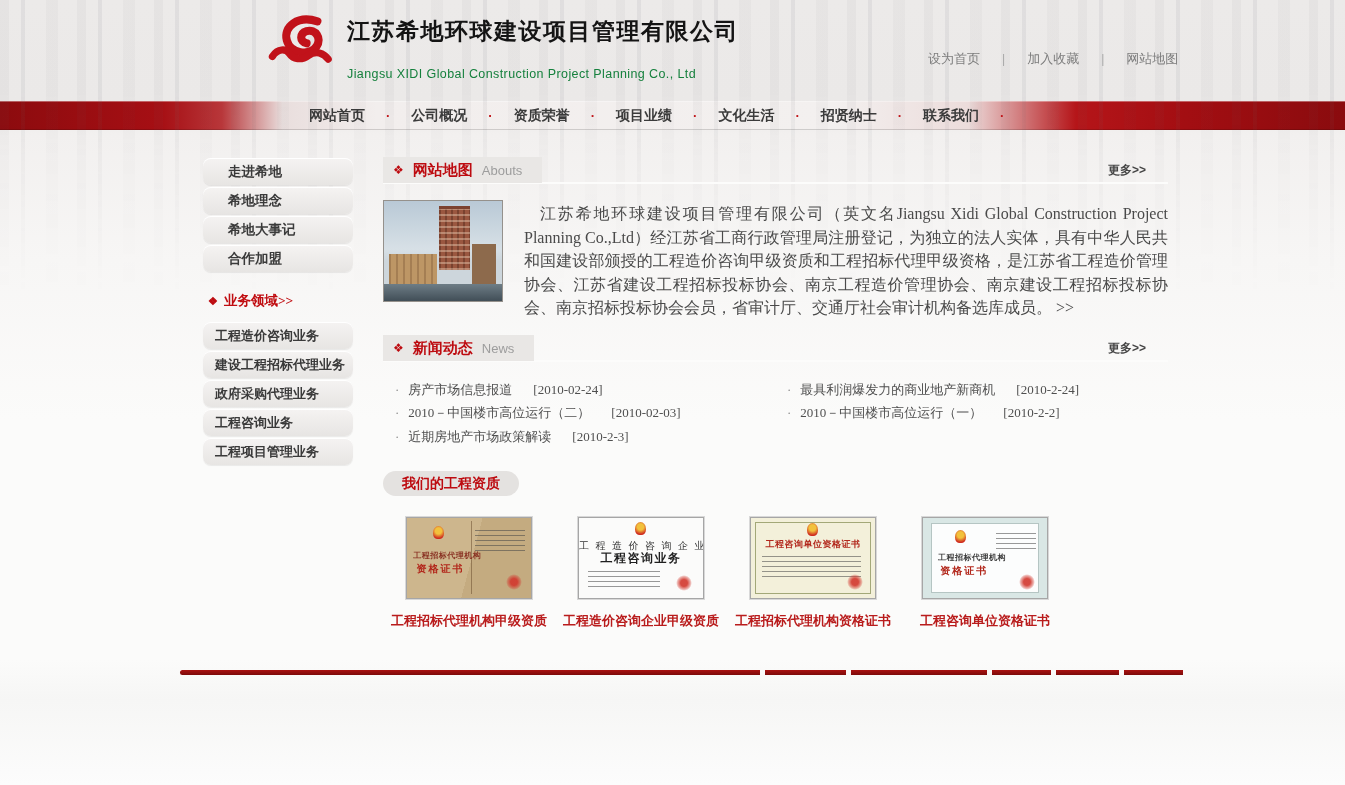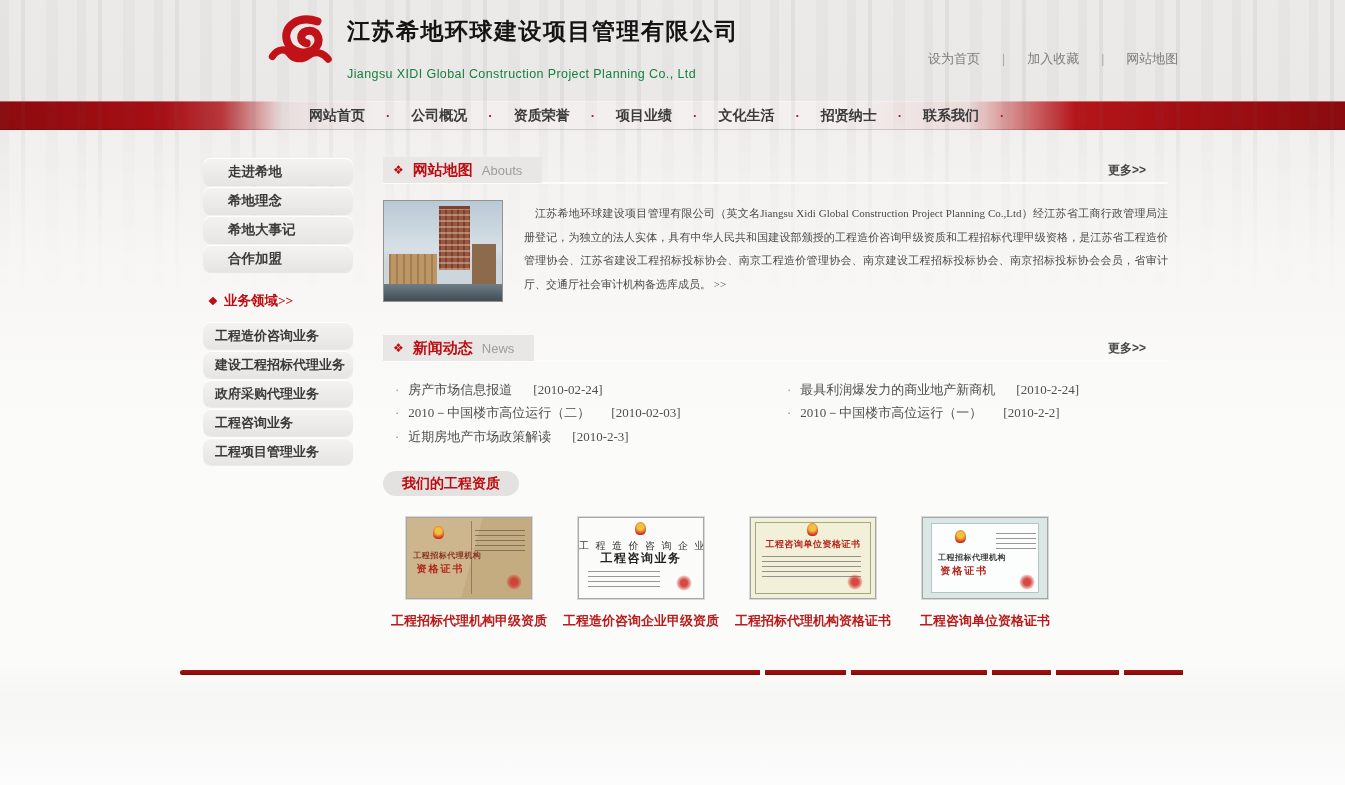--- a/index.html
+++ b/index.html
@@ -63,21 +63,21 @@
   .photo { width:120px; height:102px; border:1px solid #95918c; position:relative; overflow:hidden; flex:none;
     background:linear-gradient(#b9c9d6 0%, #d7e0e6 48%, #cdd6dc 60%); }
   .photo .tower { position:absolute; left:55px; top:5px; width:31px; height:64px; background-color:#9a5740;
     background-image:repeating-linear-gradient(0deg, rgba(255,235,210,.35) 0 2px, rgba(0,0,0,0) 2px 6px),
       repeating-linear-gradient(90deg, rgba(60,25,15,.35) 0 2px, rgba(0,0,0,0) 2px 6px);
     border-top:3px solid #7c4230; }
   .photo .bldg-l { position:absolute; left:5px; bottom:17px; width:48px; height:30px; background:#bd9665;
     background-image:repeating-linear-gradient(90deg, rgba(90,55,30,.25) 0 2px, rgba(0,0,0,0) 2px 7px); }
   .photo .bldg-r { position:absolute; right:6px; bottom:17px; width:24px; height:40px; background:#8d6a4c; }
   .photo .water { position:absolute; left:0; right:0; bottom:0; height:17px; background:linear-gradient(#6e7d86,#414e57); }
-  .about-text { flex:1; font-family:"Liberation Serif","DejaVu Serif",serif; font-size:11px; line-height:23.5px;
+  .about-text { flex:1; font-family:"Liberation Serif","DejaVu Serif",serif; font-size:16px; line-height:23.5px;
     color:#4a4a4a; text-align:justify; text-indent:1em; margin-top:2px; }
 
   .news-header { margin-top:26px; }
   .news-cols { display:flex; padding:16px 0 0 12px; }
   .news-list { list-style:none; width:392px; }
   .news-list.right { width:auto; flex:1; }
   .news-list li { height:23.5px; display:flex; align-items:center; gap:9px;
     font-family:"Liberation Serif","DejaVu Serif",serif; font-size:13px; color:#4f4f4f; cursor:pointer; white-space:nowrap; }
   .news-list .b { color:#8f8f8f; }
   .news-list .date { margin-left:12px; }

